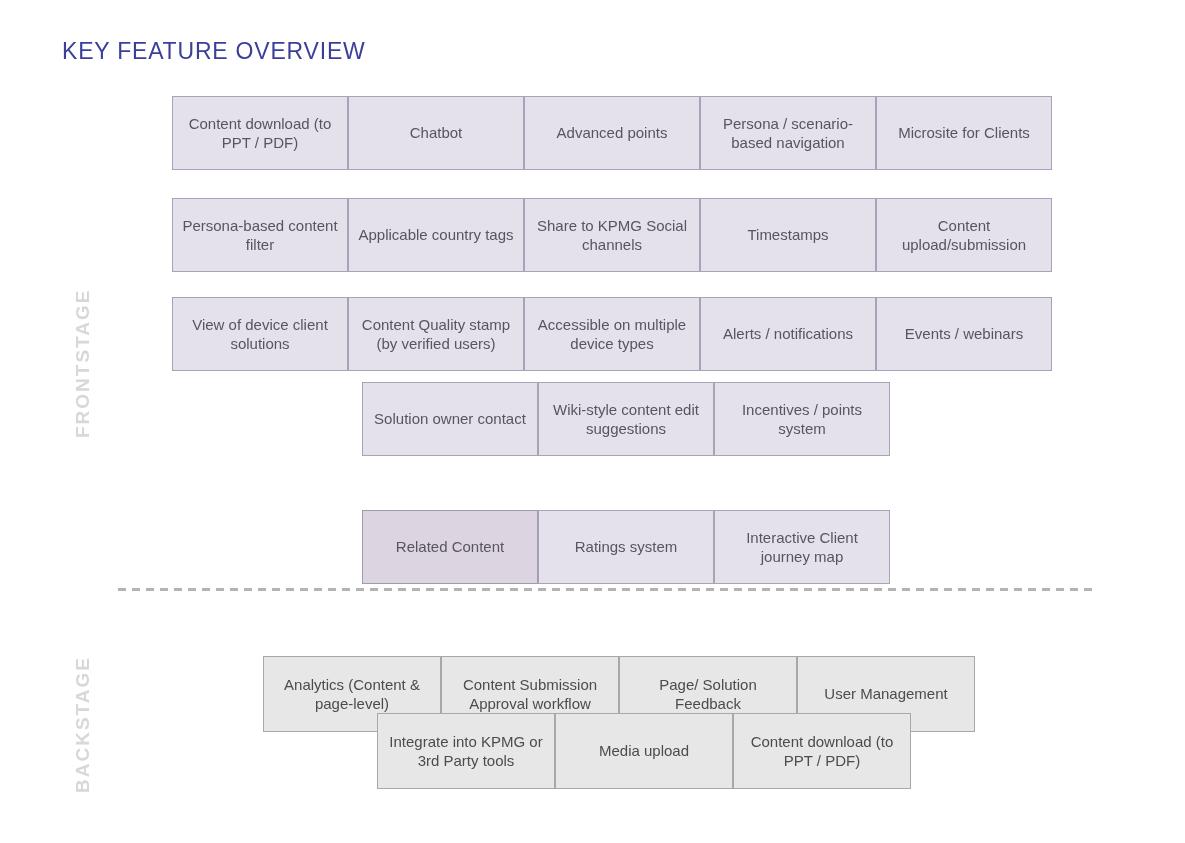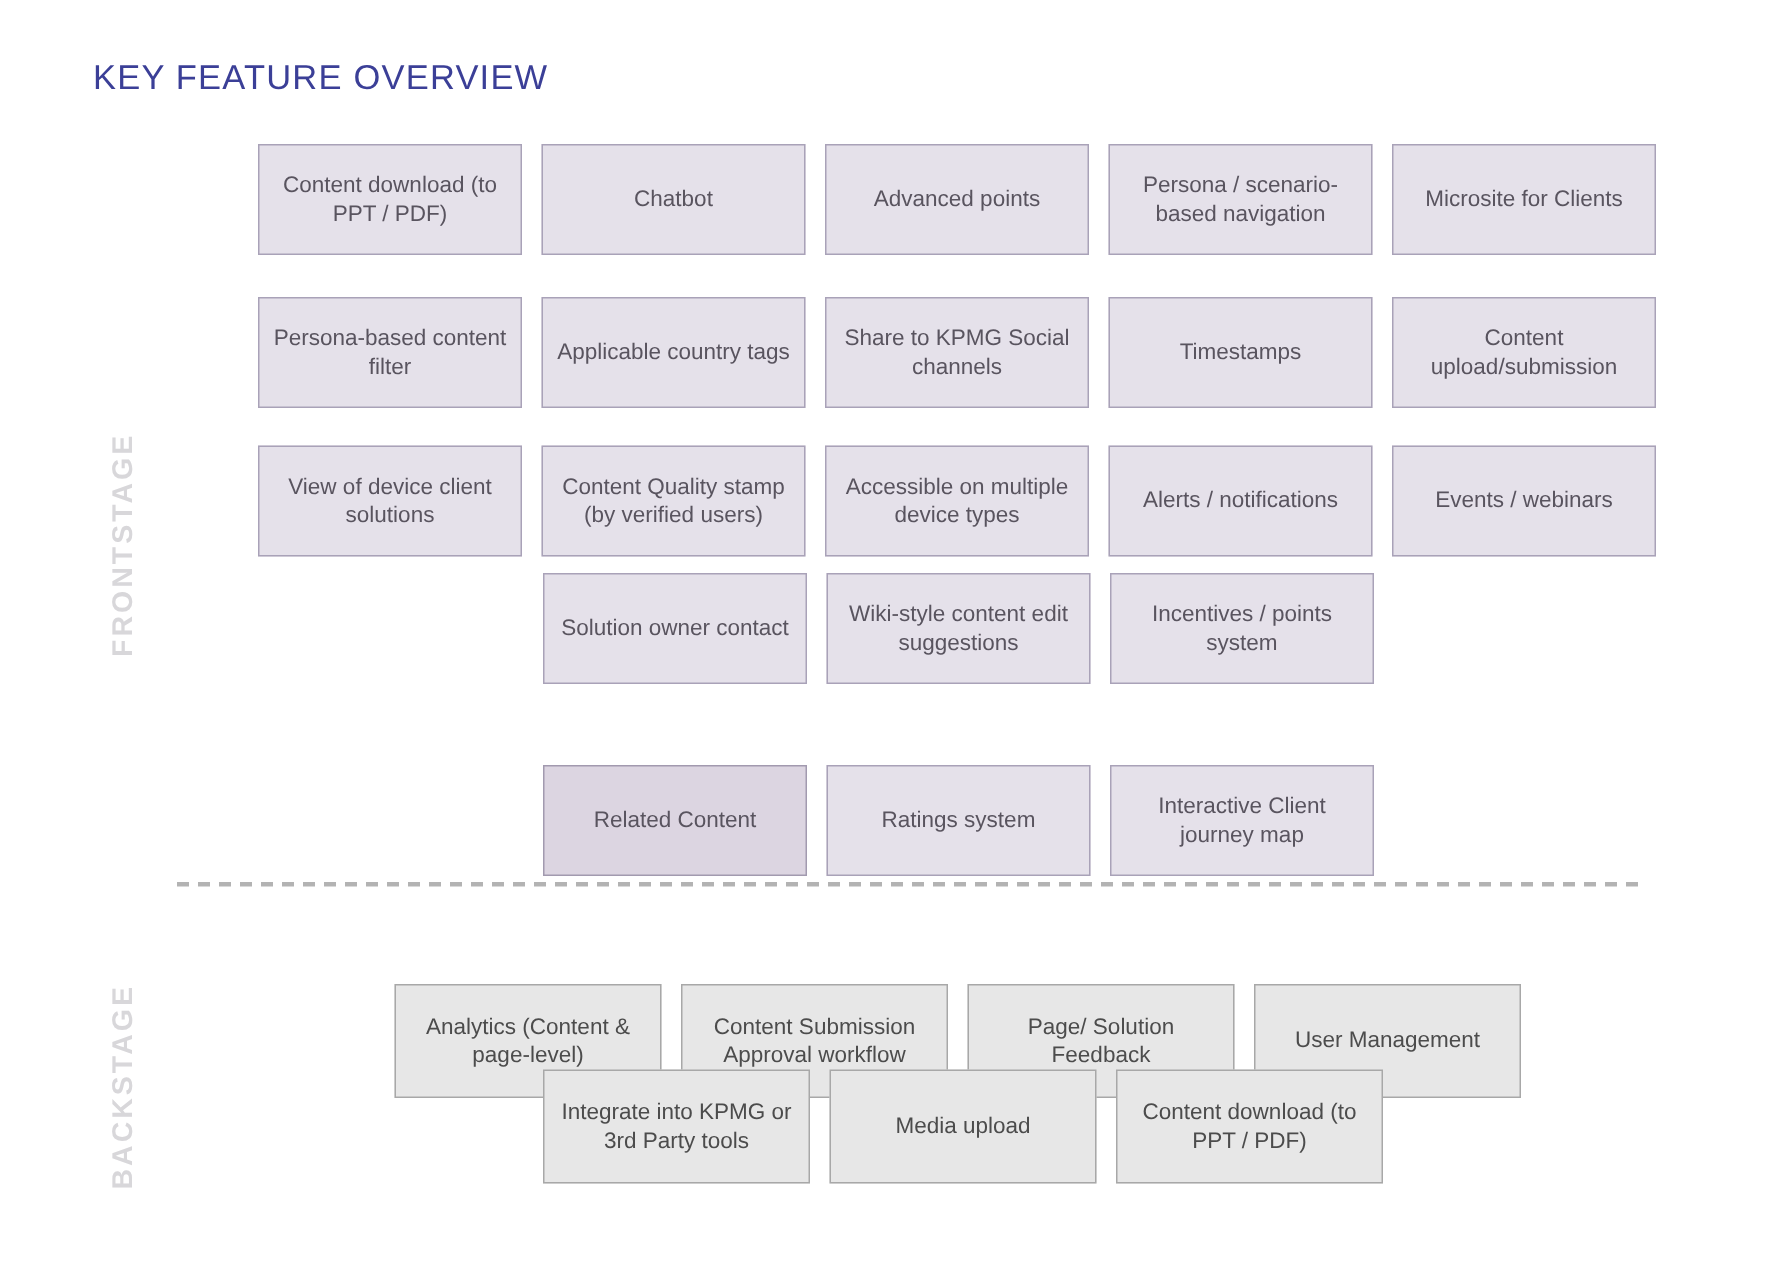--- a/index.html
+++ b/index.html
@@ -19,21 +19,21 @@
   .stage-label {
     position: absolute;
     writing-mode: vertical-rl; transform: rotate(180deg);
     font-size: 19px; font-weight: 700; letter-spacing: 2px;
     color: #d8d7da; text-transform: uppercase;
     user-select: none;
   }
   .stage-label.frontstage { left: 72px; top: 268px; height: 170px; }
   .stage-label.backstage  { left: 72px; top: 628px; height: 165px; }
 
-  .row { position: absolute; display: flex; gap: 13px; }
+  .row { position: absolute; display: flex; }
 
   .box {
     width: 176px; height: 74px;
     display: flex; align-items: center; justify-content: center;
     text-align: center; padding: 3px 8px; overflow: hidden;
     font-size: 15px; line-height: 1.3;
   }
   .box.front {
     background: #e5e1ea; border: 1px solid #a9a2b8; color: #59545f;
   }
@@ -53,21 +53,21 @@
   .fs-row5 { left: 362px; top: 510px; }
 
   
   .divider {
     position: absolute; left: 118px; top: 588px; width: 978px; height: 3px;
     background: repeating-linear-gradient(90deg, #b3b3b3 0 8px, transparent 8px 14px);
   }
 
   
   .bs-row1 { left: 263px; top: 612px; margin-top: 44px; }
-  .bs-row2 { left: 362px; top: 713px; }
+  .bs-row2 { left: 377px; top: 713px; }
 </style>
 </head>
 <body>
 
 <div class="canvas">
 
   <h1 class="page-title">KEY FEATURE OVERVIEW</h1>
 
   <div class="stage-label frontstage">FRONTSTAGE</div>
   <div class="stage-label backstage">BACKSTAGE</div>

